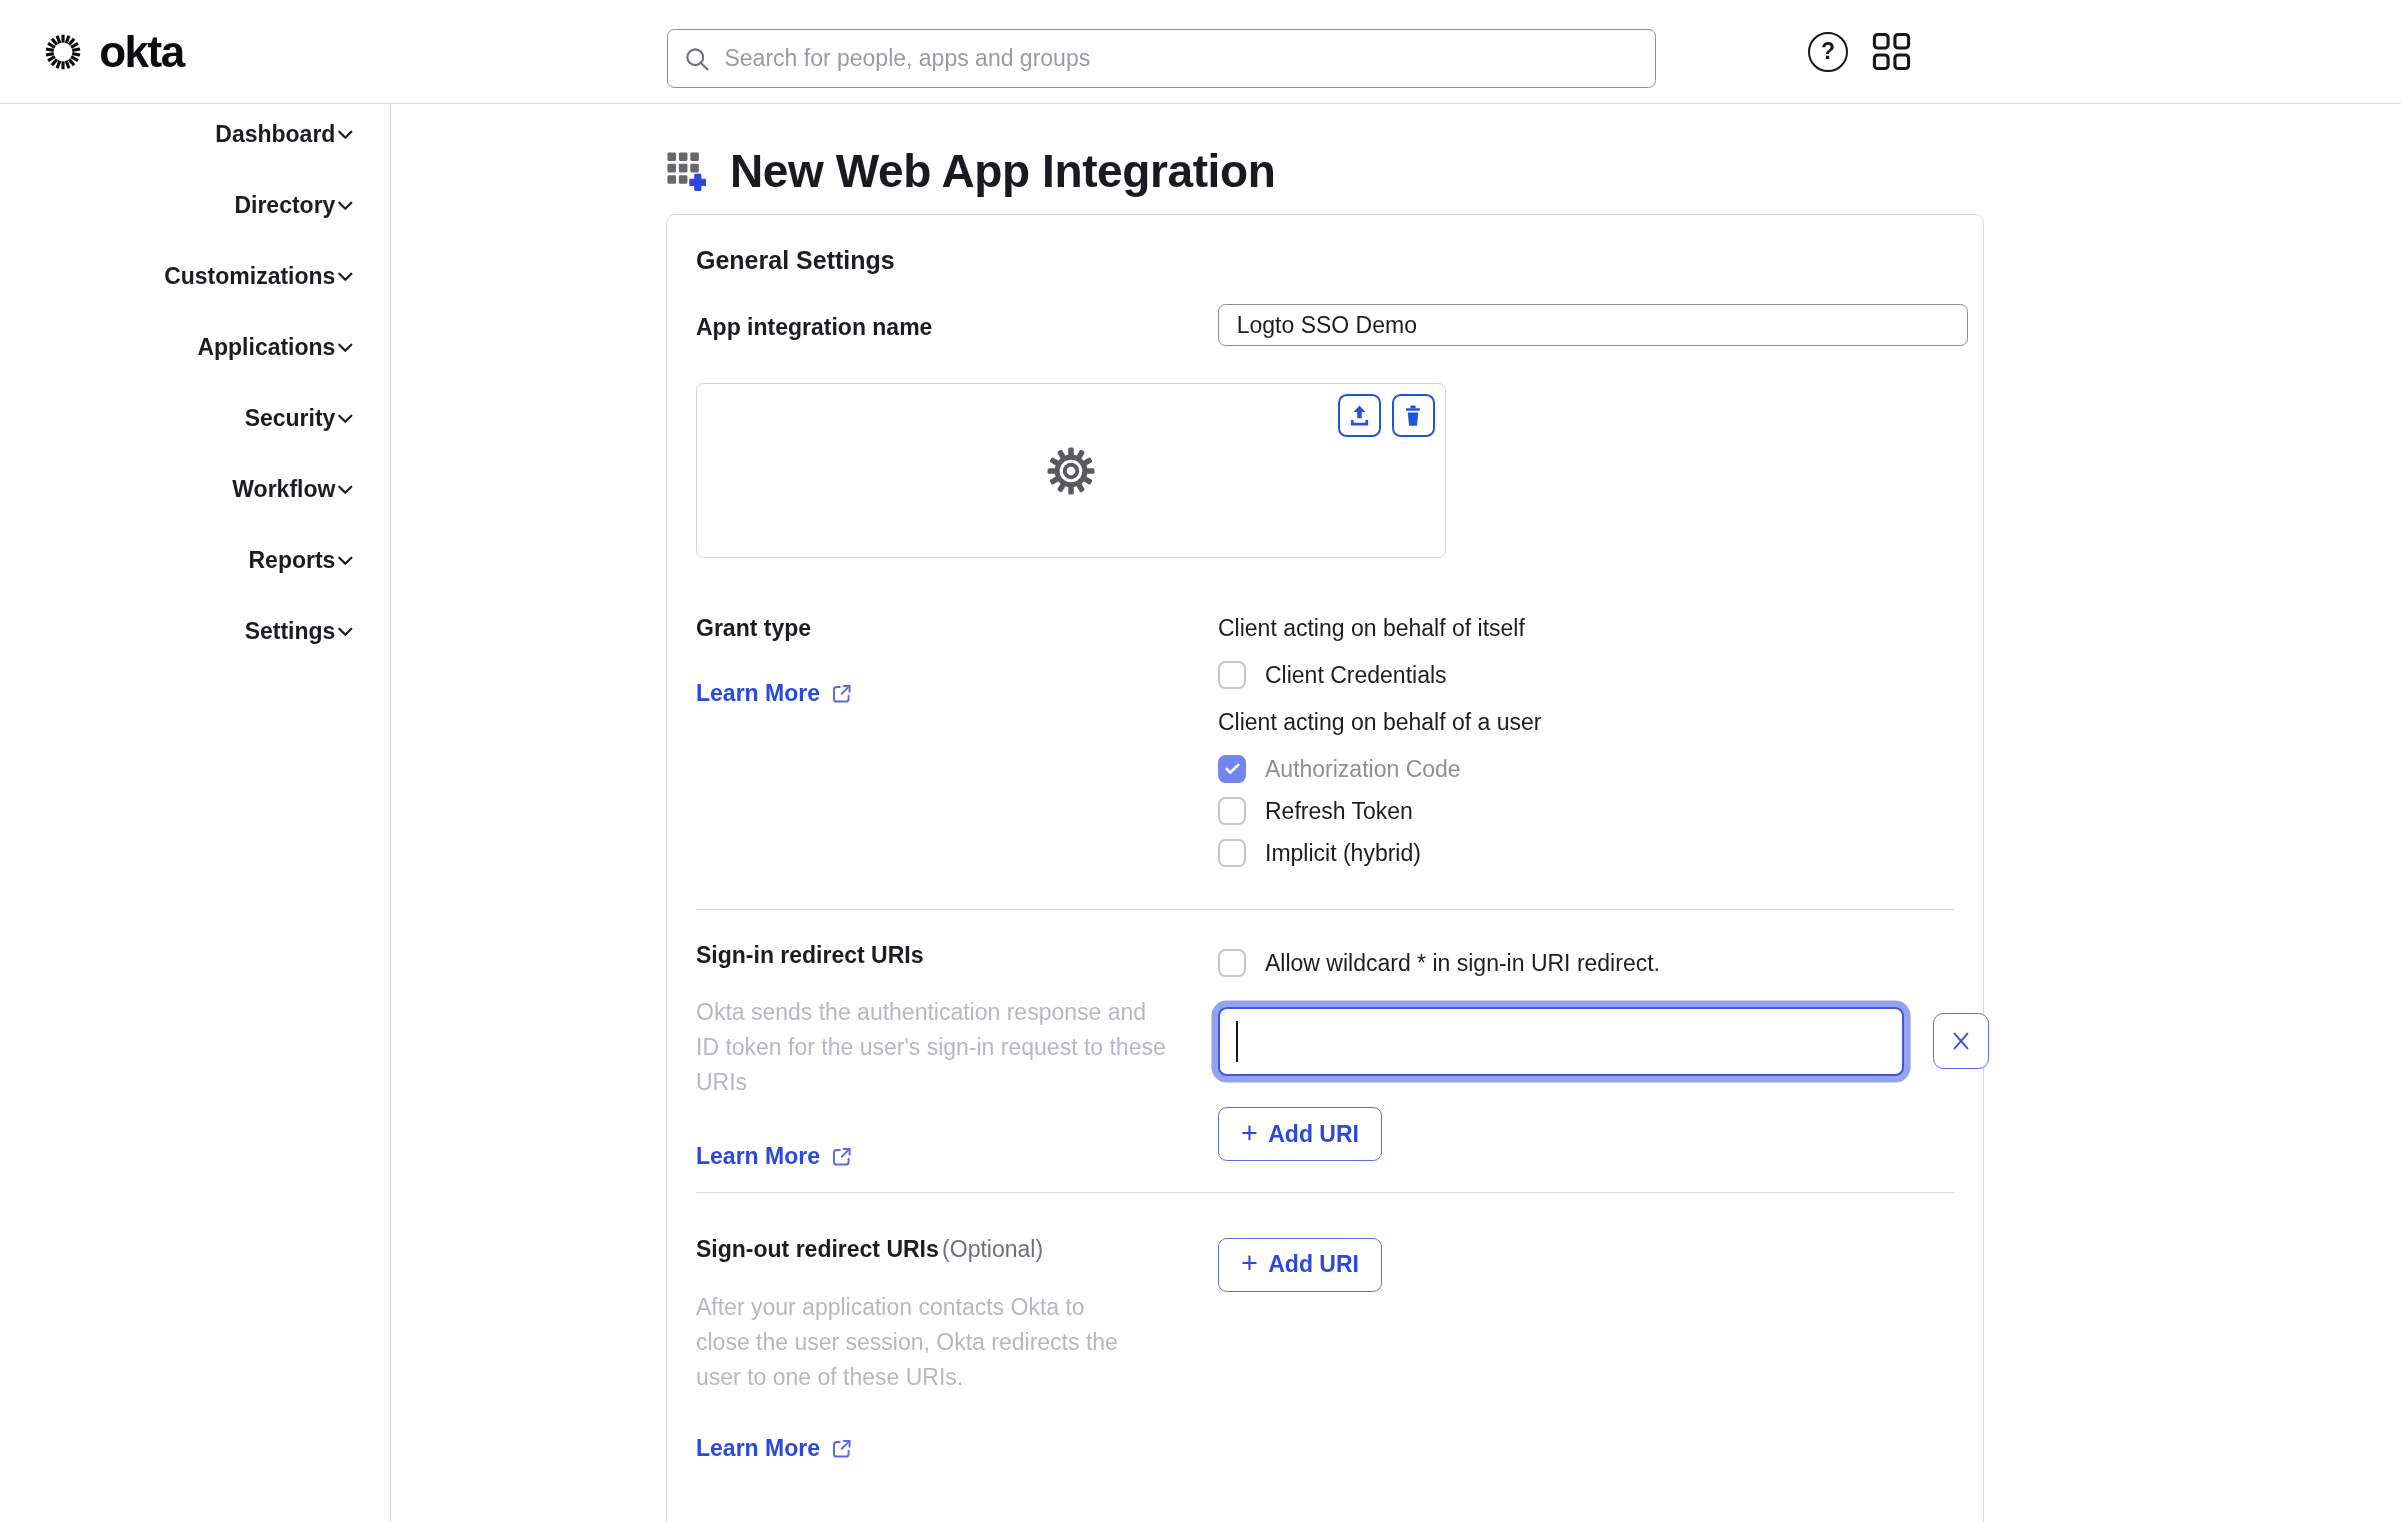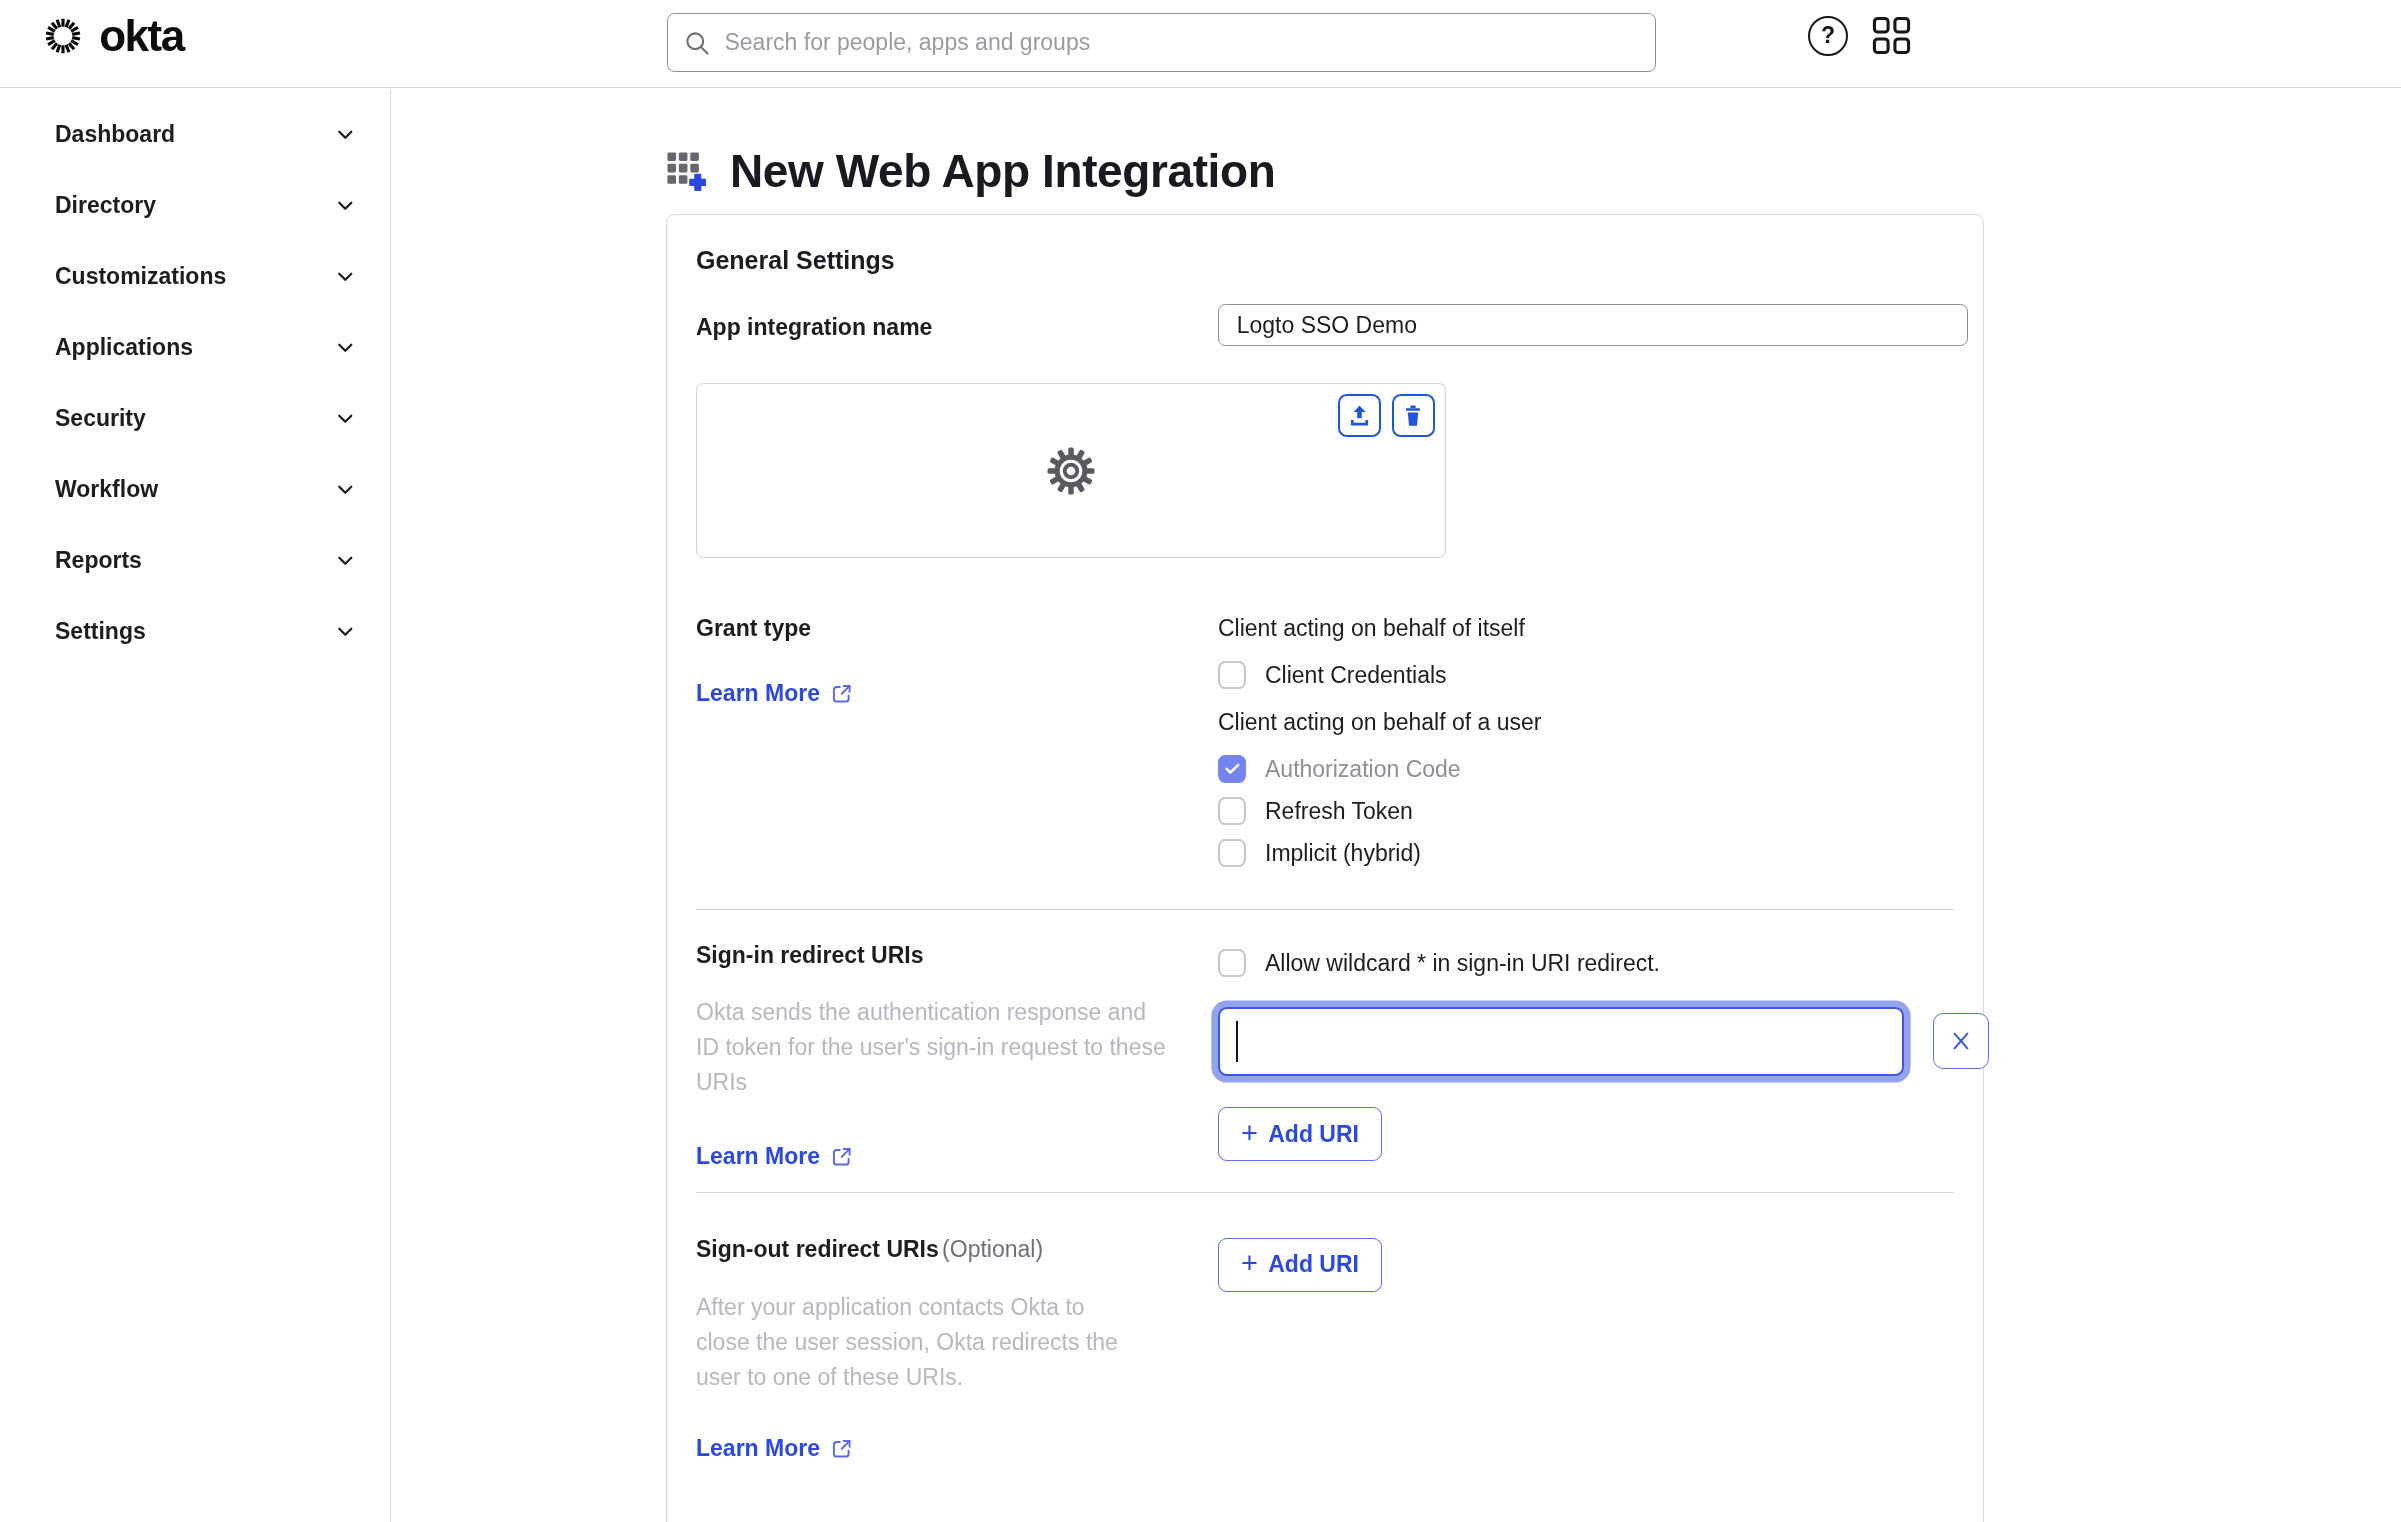--- a/index.html
+++ b/index.html
@@ -9,31 +9,31 @@
     --checked:#7485f1; --blue-strong:#1f55d8; --cb-border:#c6c6cd;
   }
   *{box-sizing:border-box}
   html,body{margin:0;padding:0}
   body{
     width:2401px;height:1523px;overflow:hidden;background:#fff;
     font-family:"Liberation Sans","DejaVu Sans",sans-serif;color:var(--ink);
     position:relative;
   }
   
-  .topbar{position:absolute;left:0;top:0;width:2401px;height:88px;background:#fff;border-bottom:1.5px solid #d9d9de;z-index:5}
+  .topbar{position:absolute;left:0;top:16px;width:2401px;height:88px;background:#fff;border-bottom:1.5px solid #d9d9de;z-index:5}
   .brand{position:absolute;left:40px;top:13.2px;display:flex;align-items:center;gap:13.2px;cursor:pointer}
   .brand-name{font-size:44px;font-weight:700;letter-spacing:-1.5px;color:#0c0c0f;line-height:1}
   .search{position:absolute;left:667px;top:13.2px;width:989px;height:59px;border:1.5px solid var(--border-input);border-radius:7.4px;display:flex;align-items:center;padding:0 14.7px;gap:11.8px;background:#fff}
   .search input{border:none;outline:none;flex:1;font-size:23px;font-family:inherit;color:var(--ink);background:transparent}
   .search input::placeholder{color:#9a9aa2}
   .help-btn{position:absolute;left:1808px;top:15.5px;width:40px;height:40px;border:2.5px solid #17171b;border-radius:50%;display:flex;align-items:center;justify-content:center;font-size:23px;font-weight:700;color:#17171b;cursor:pointer;background:#fff}
   .apps-btn{position:absolute;left:1870px;top:14px;width:43px;height:43px;display:flex;align-items:center;justify-content:center;cursor:pointer;background:#fff}
   
   .sidebar{position:absolute;left:0;top:90px;bottom:0;width:391px;border-right:1.5px solid #dcdce1;background:#fff;padding-top:8.8px}
-  .side-item{height:71px;display:flex;align-items:center;justify-content:space-between;padding:0 34px 0 55px;cursor:pointer}
+  .side-item{height:71px;display:flex;align-items:center;justify-content:flex-end;padding:0 34px 0 35px;cursor:pointer}
   .side-item span{font-size:23px;font-weight:700;color:var(--ink)}
   
   .main{position:absolute;left:393px;top:90px;right:0;bottom:0;background:#fff}
   .page-head{position:absolute;left:273px;top:54px;display:flex;align-items:center;gap:24px}
   .page-head h1{font-size:46px;font-weight:700;margin:0;letter-spacing:-0.4px;color:#191a20}
   .card{position:absolute;left:273px;top:124px;width:1318px;height:1413px;border:1.5px solid var(--border-soft);border-radius:8.8px;background:#fff;padding:31px 29px 0 29px}
   .card h2{font-size:25px;font-weight:700;margin:0 0 29px;color:var(--ink)}
   .row{display:grid;grid-template-columns:522px 1fr}
   .lbl{font-size:23px;font-weight:700;color:var(--ink)}
   .opt{font-size:23px;font-weight:400;color:var(--gray)}

